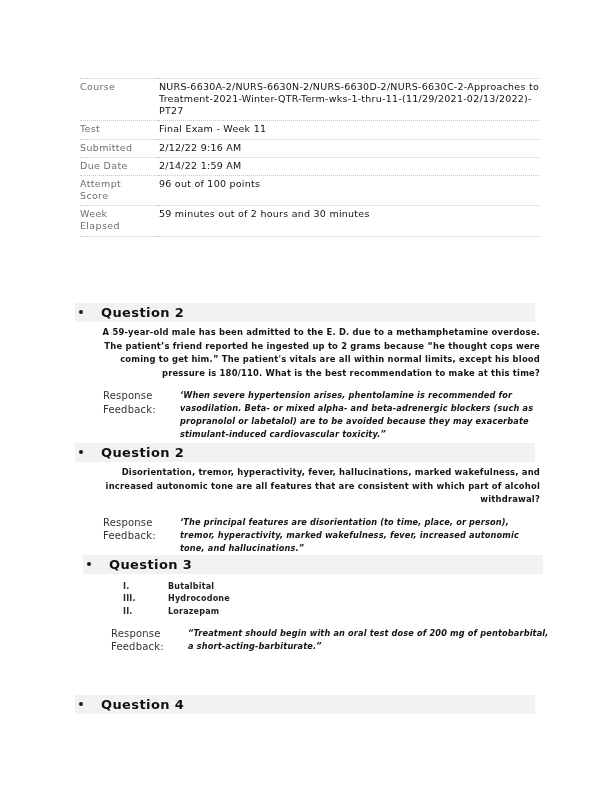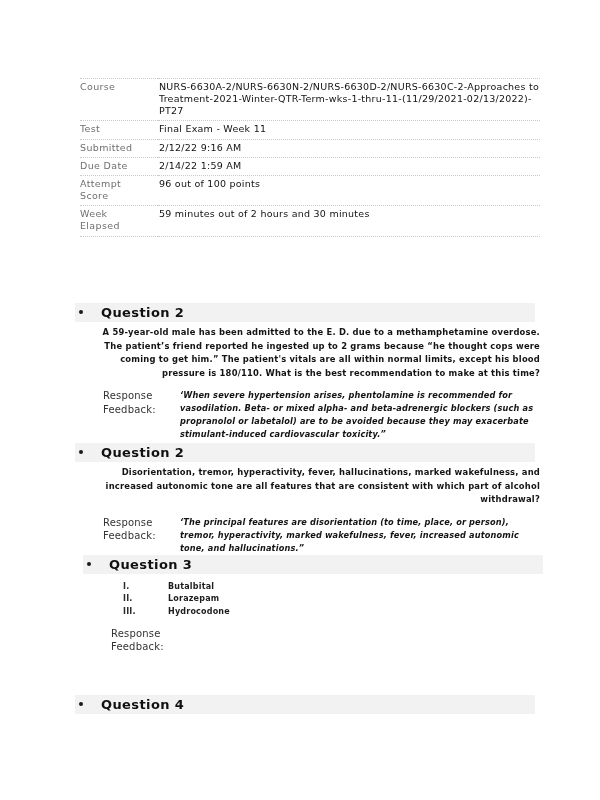--- a/index.html
+++ b/index.html
@@ -205,30 +205,31 @@
     <div class="qhead">
       <span class="bullet"></span>
       <span class="qtitle">Question 3</span>
     </div>
     <div class="opts">
       <div class="opt">
         <span class="rn">I.</span>
         <span class="ot">Butalbital</span>
       </div>
       <div class="opt">
+        <span class="rn">III.</span>
+        <span class="ot">Hydrocodone</span>
+      </div>
+      <div class="opt">
         <span class="rn">II.</span>
         <span class="ot">Lorazepam</span>
       </div>
-      <div class="opt">
-        <span class="rn">III.</span>
-        <span class="ot">Hydrocodone</span>
-      </div>
     </div>
     <div class="fb">
       <div class="fblabel">Response Feedback:</div>
+      <div class="fbtext">“Treatment should begin with an oral test dose of 200 mg of pentobarbital, a short-acting-barbiturate.”</div>
     </div>
   </div>
 
   <div class="qblock" style="top:695px;">
     <div class="qhead">
       <span class="bullet"></span>
       <span class="qtitle">Question 4</span>
     </div>
   </div>
 

